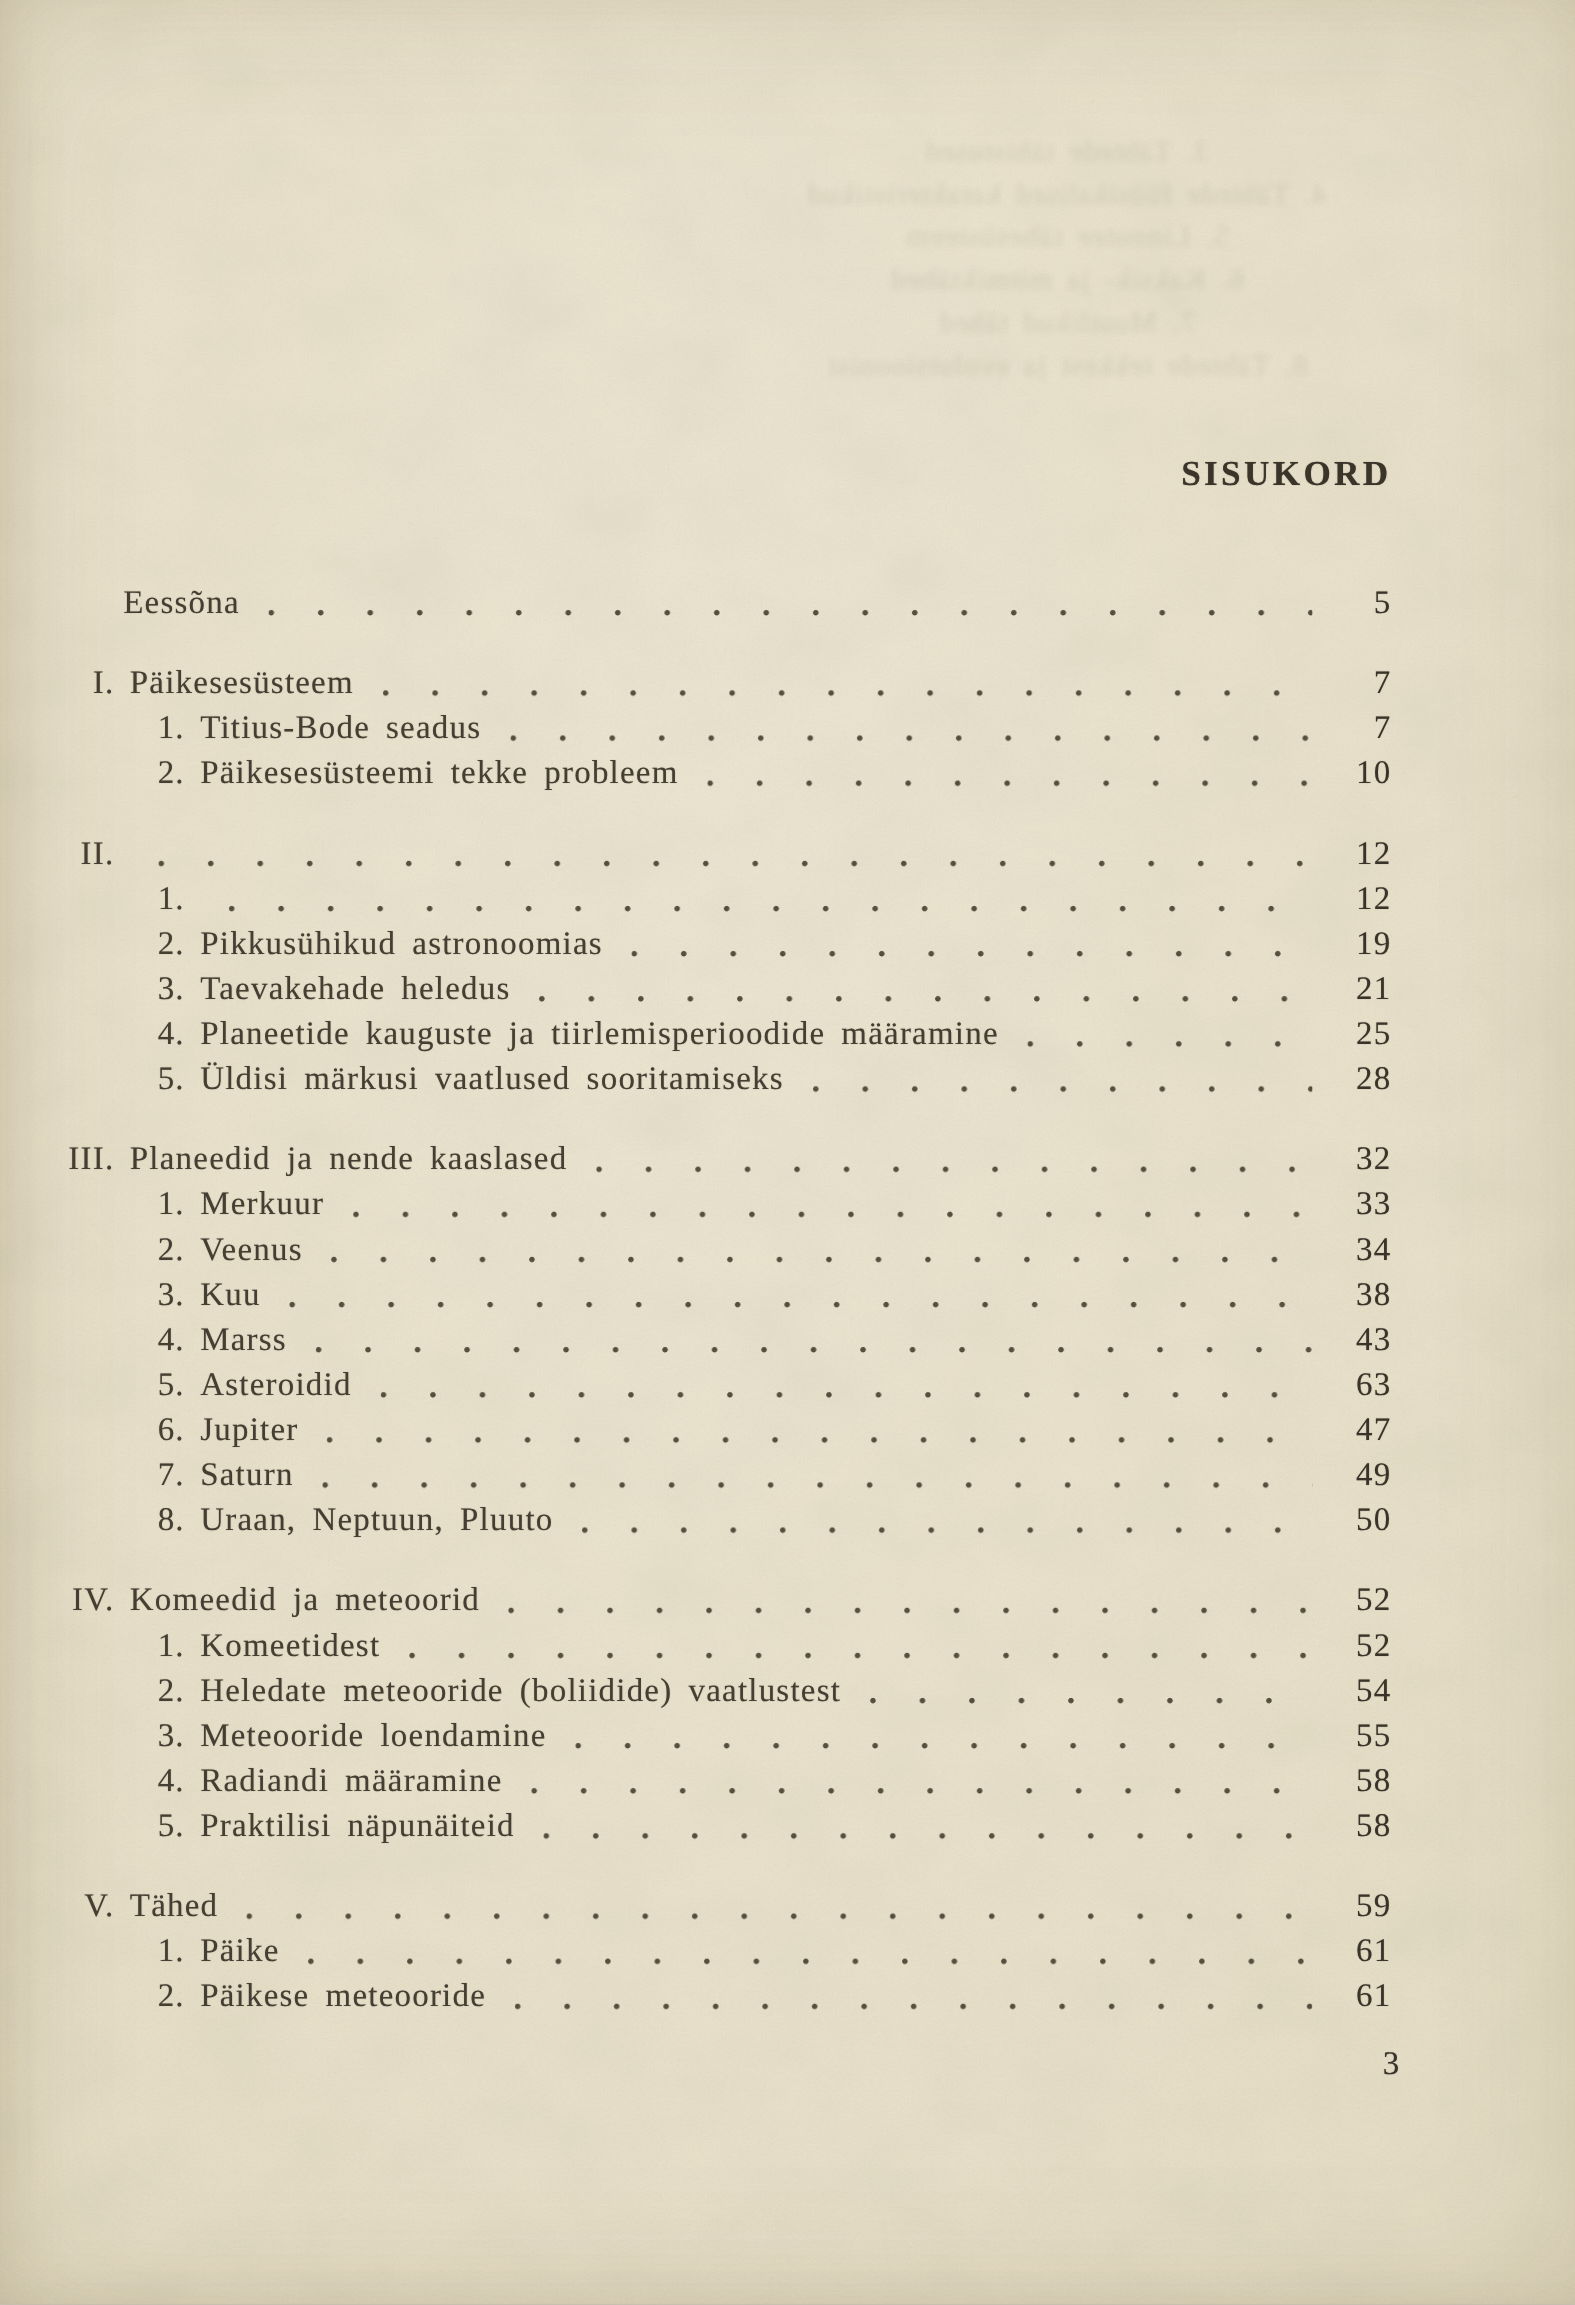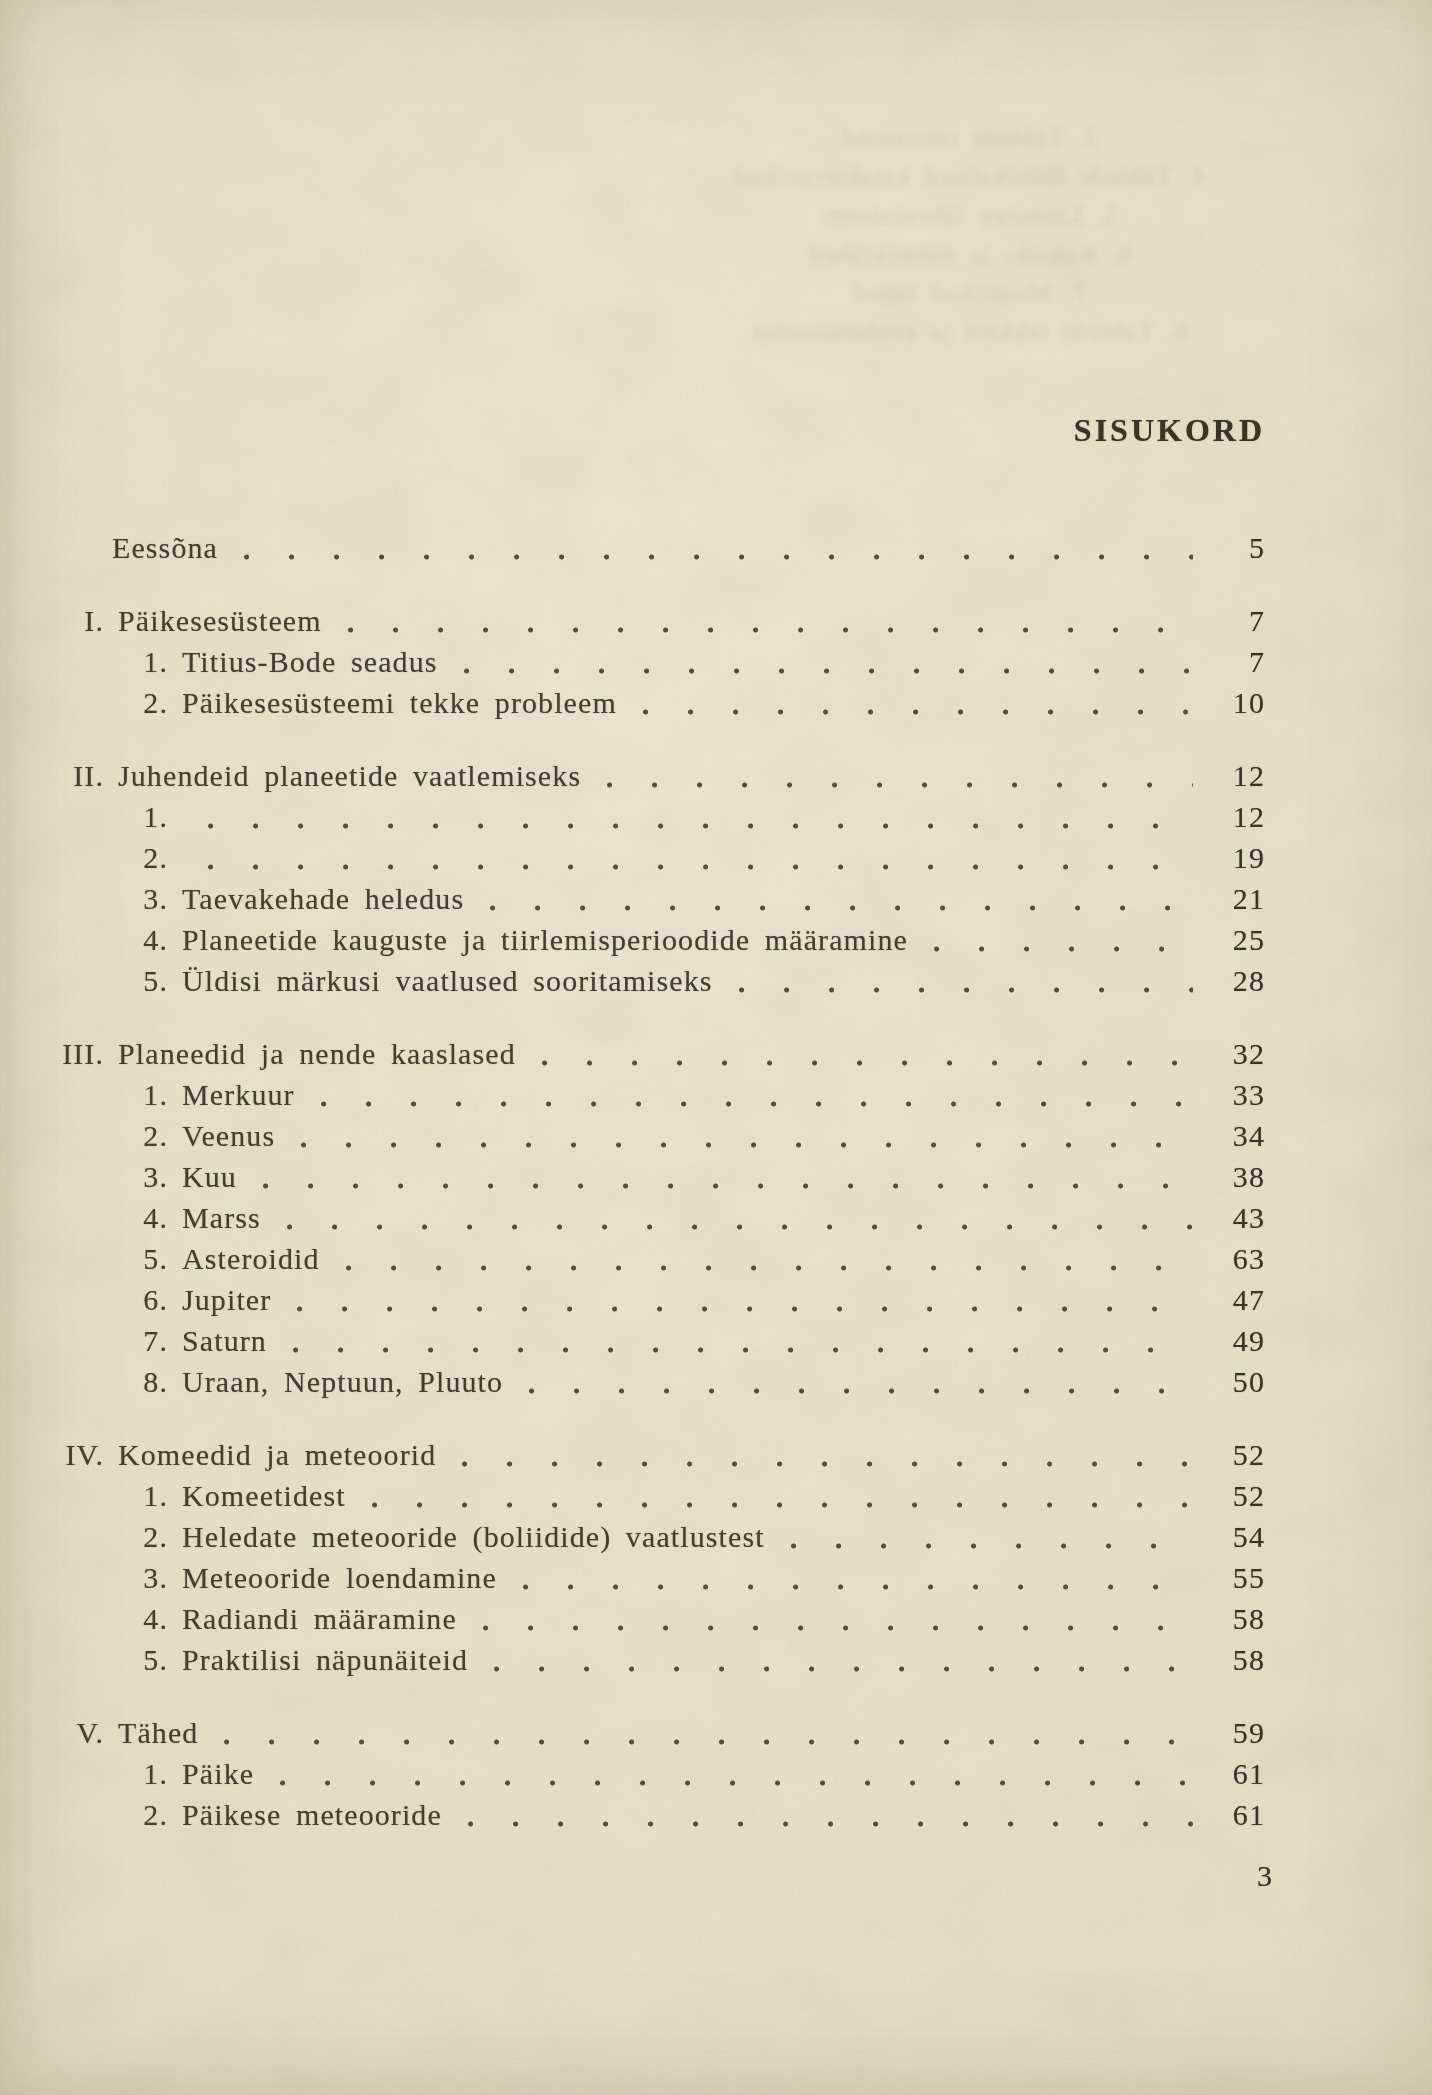--- a/index.html
+++ b/index.html
@@ -113,31 +113,31 @@
       </div>
       <div class="row sub">
         <span class="rn">2.</span>
           <span class="lbl">Päikesesüsteemi tekke probleem</span>
           <span class="dots"></span>
           <span class="pg">10</span>
       </div>
 
       <div class="row sec">
         <span class="rn">II.</span>
-          <span class="lbl">Juhendeid planeetide vaatlemiseks</span>
           <span class="dots"></span>
           <span class="pg">12</span>
       </div>
       <div class="row sub">
         <span class="rn">1.</span>
           <span class="dots"></span>
           <span class="pg">12</span>
       </div>
       <div class="row sub">
         <span class="rn">2.</span>
+          <span class="lbl">Pikkusühikud astronoomias</span>
           <span class="dots"></span>
           <span class="pg">19</span>
       </div>
       <div class="row sub">
         <span class="rn">3.</span>
           <span class="lbl">Taevakehade heledus</span>
           <span class="dots"></span>
           <span class="pg">21</span>
       </div>
       <div class="row sub">

